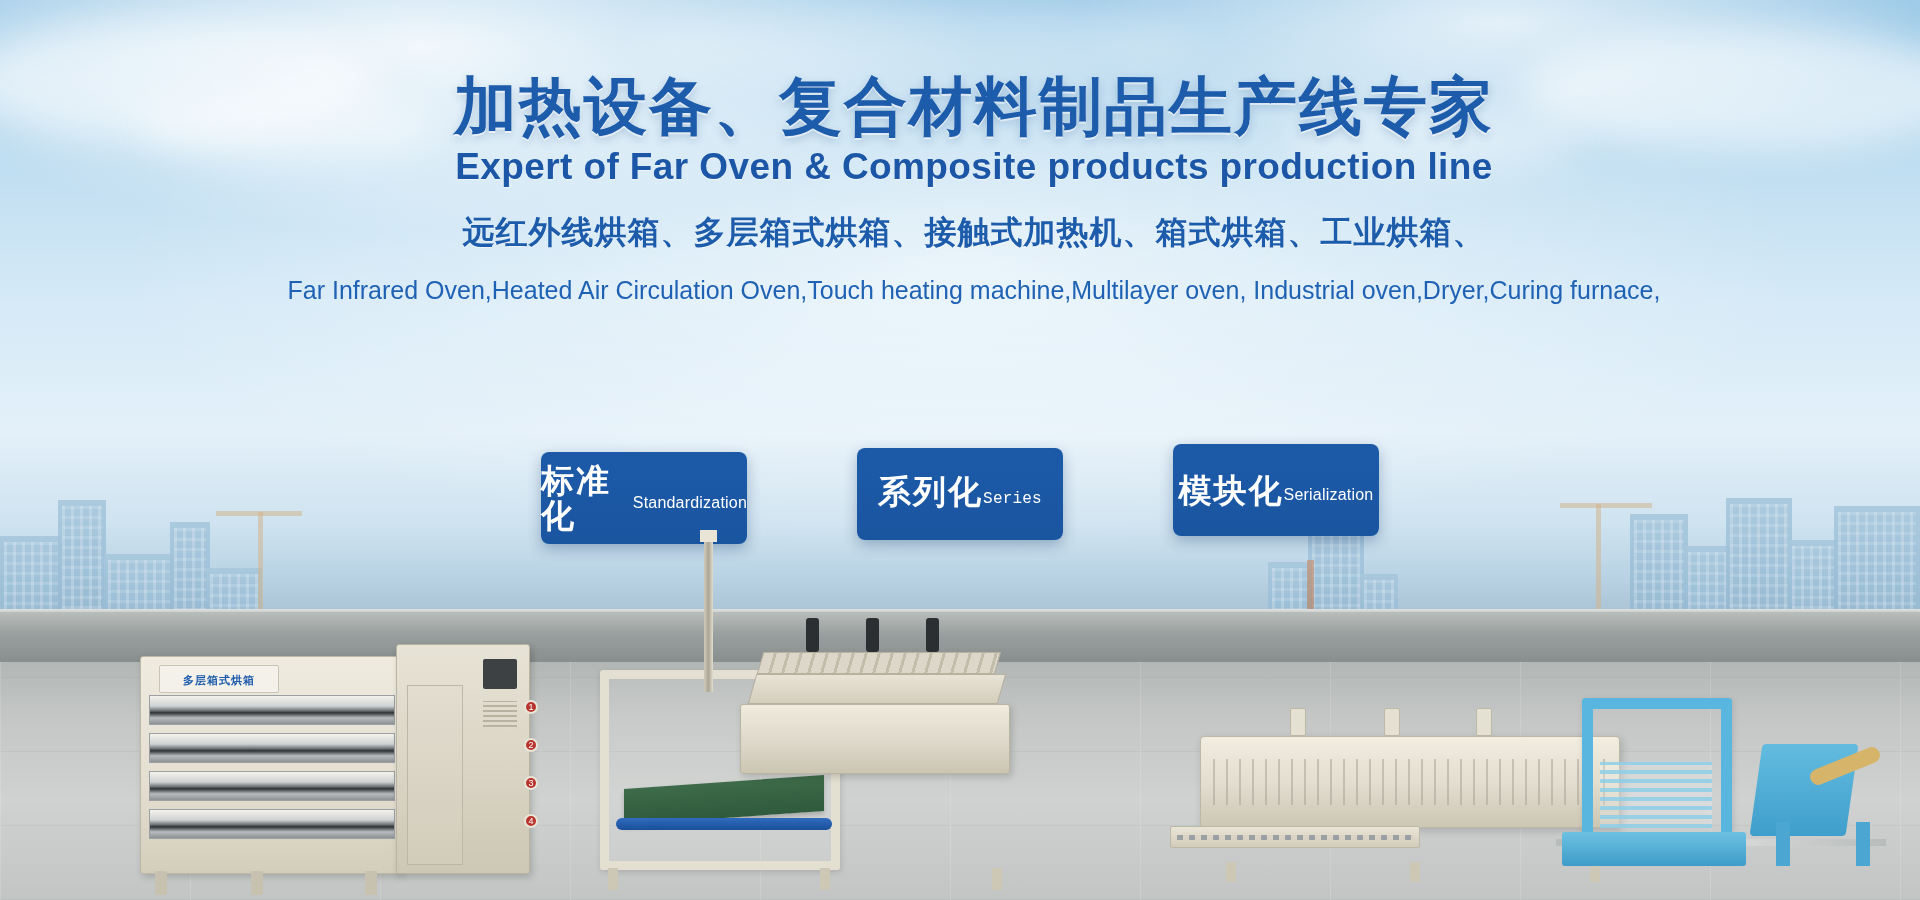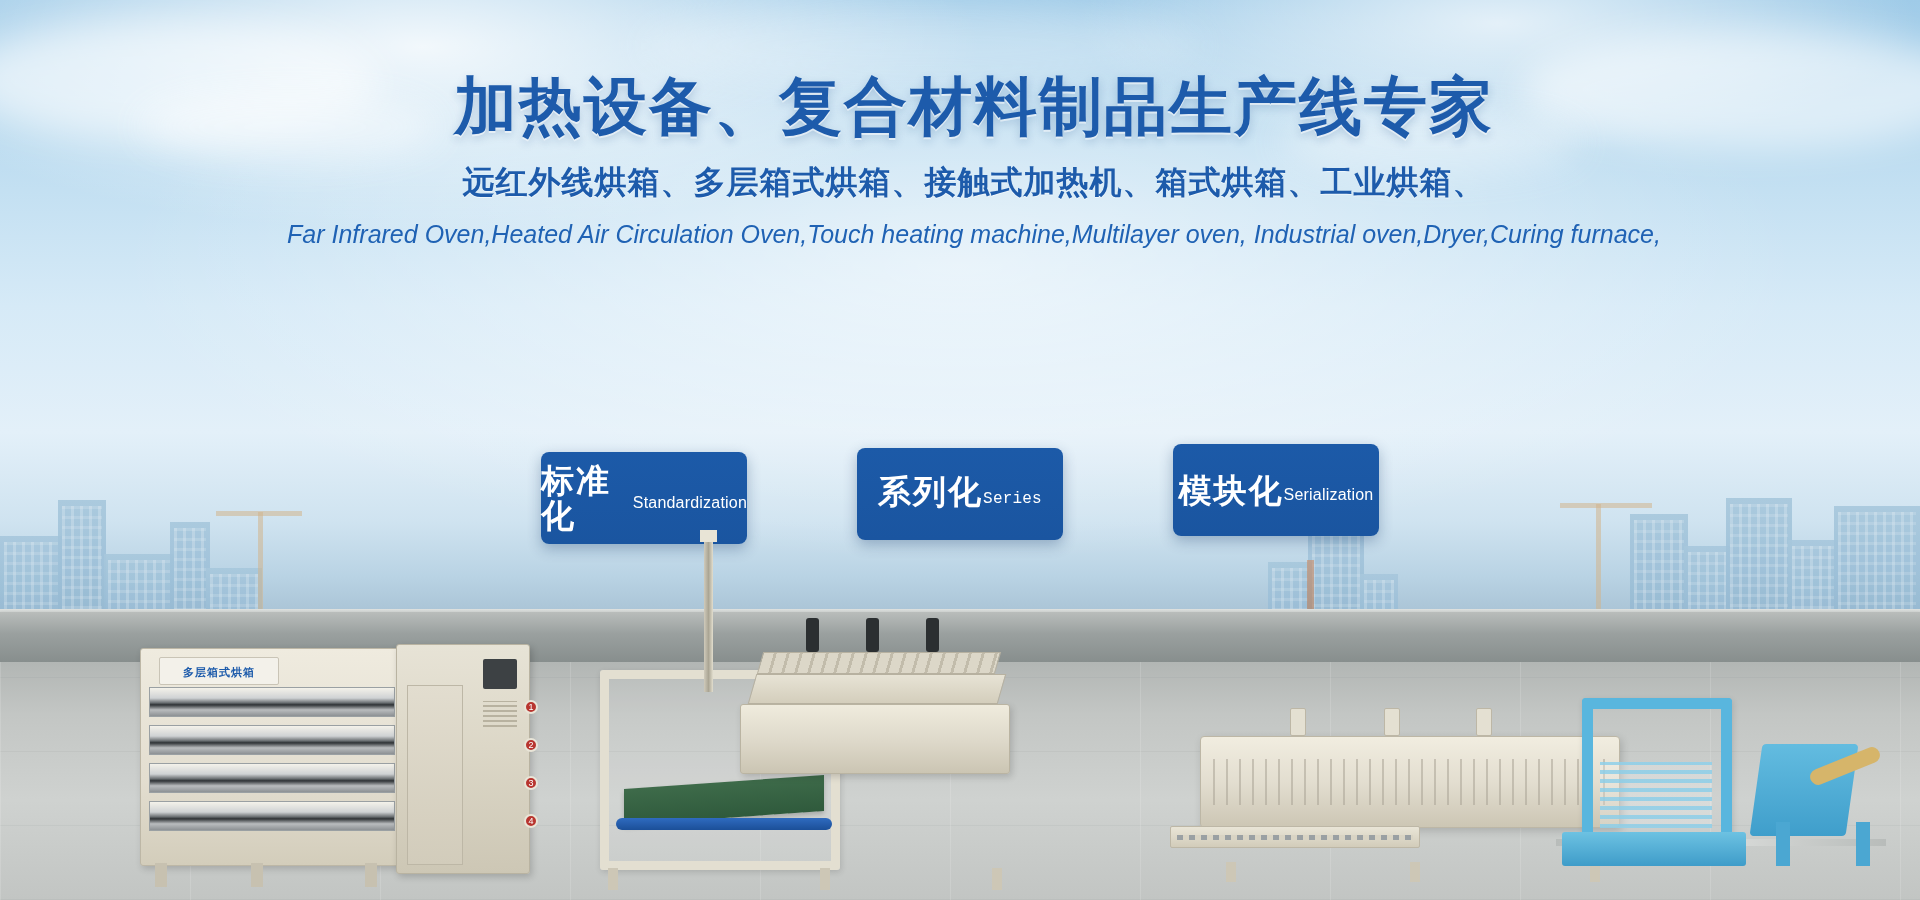--- a/index.html
+++ b/index.html
@@ -85,24 +85,23 @@
     text-shadow:0 1px 0 rgba(255,255,255,.6);
   }
 
   .sub-cn{
     margin-top:22px;
     font-size:32px; line-height:1.42; font-weight:700; letter-spacing:1px;
     color:#1d5bab;
     text-shadow:0 1px 0 rgba(255,255,255,.55);
   }
   .sub-en{
-    margin-top:10px;
+    margin-top:16px;
     font-size:25px; line-height:1.46; font-weight:400; letter-spacing:0;
     color:#1f62b4;
-    font-style:italic;
   }
 
   
   .badges{
     position:absolute; left:0; top:452px; width:1920px;
     display:flex; justify-content:center; align-items:flex-start; gap:110px;
   }
   .badge{
     width:206px; height:92px; border-radius:8px;
     background:linear-gradient(180deg,#1c5aa8 0%,#1a55a0 100%);
@@ -133,21 +132,21 @@
   }
   .oven .cab-vents{
     position:absolute; right:12px; top:56px; width:34px; height:26px;
     background:repeating-linear-gradient(0deg,#b8b2a0 0 2px, transparent 2px 5px);
   }
   .oven .cab-door{
     position:absolute; left:10px; bottom:8px; width:56px; height:180px;
     border:1px solid #bdb7a6; background:linear-gradient(180deg,#e2ddcf,#d2ccbb);
   }
   .oven .body{
-    position:absolute; left:0; bottom:8px; width:262px; height:218px;
+    position:absolute; left:0; bottom:0; width:262px; height:218px;
     background:linear-gradient(180deg,#efebdf 0%,#e3ded0 60%,#d3cdbb 100%);
     border:1px solid #bdb7a6; border-radius:3px;
     box-shadow:2px 3px 7px rgba(0,0,0,.16);
   }
   .oven .shelf{
     position:absolute; left:8px; width:246px; height:30px;
     background:linear-gradient(180deg,#f4f2ea 0%,#cfd2d4 36%,#6f7477 52%,#2f3336 60%,#b9bcbe 78%,#8d9194 100%);
     border:1px solid #9aa0a3;
   }
   .oven .s1{ bottom:148px; } .oven .s2{ bottom:110px; }
@@ -313,20 +312,21 @@
     <div class="bld" style="left:1834px; width:86px;  height:126px;"></div>
   </div>
   <div class="stack-tall"></div>
 
   <div class="parapet-top"></div>
   <div class="parapet"></div>
   <div class="ground"></div>
 
   <div class="copy">
     <div class="headline">加热设备、复合材料制品生产线专家</div>
+    <div class="headline-en">Expert of Far Oven &amp; Composite products production line</div>
     <div class="sub-cn">远红外线烘箱、多层箱式烘箱、接触式加热机、箱式烘箱、工业烘箱、</div>
     <div class="sub-en">Far Infrared Oven,Heated Air Circulation Oven,Touch heating machine,Multilayer oven, Industrial oven,Dryer,Curing furnace,</div>
   </div>
 
   <div class="badges">
     <div class="badge b1">
       <span class="cn">标准化</span>
       <span class="en">Standardization</span>
     </div>
     <div class="badge b2">

